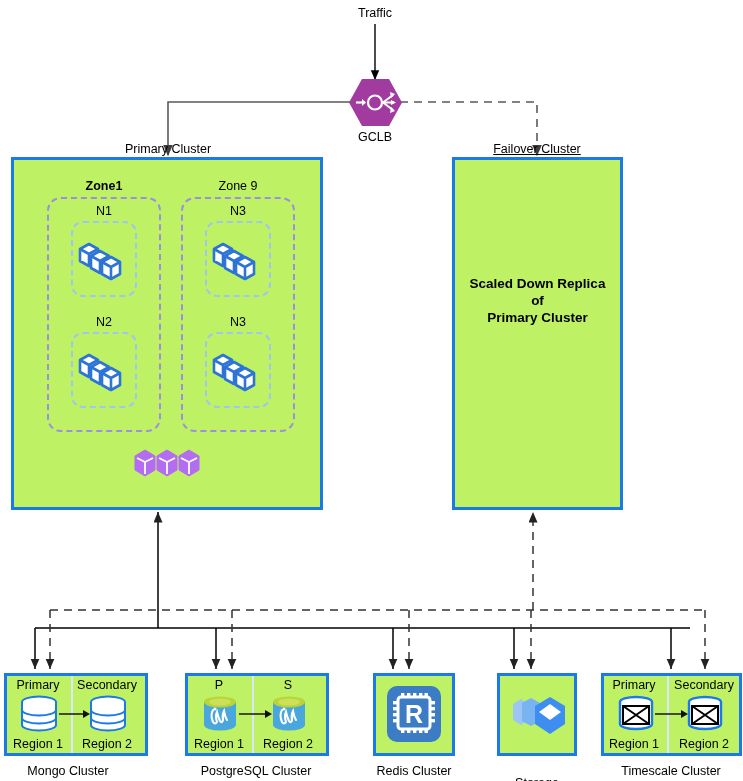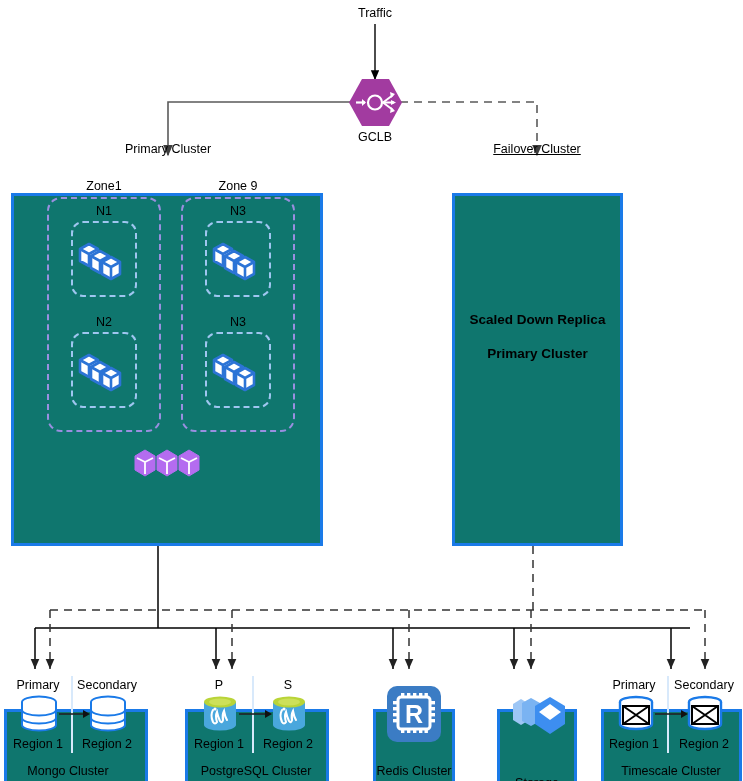--- a/index.html
+++ b/index.html
@@ -12,22 +12,21 @@
     overflow: hidden;
     color: #000;
   }
   #stage { position:absolute; left:0; top:0; width:743px; height:781px; }
   .lbl { position:absolute; font-size:12.5px; line-height:1; color:#000; white-space:nowrap; }
   .lbl.c { transform: translateX(-50%); }
 
   .bluebox {
     position:absolute;
     border:3px solid #1a7ae8;
-    background:#0f766e;
-    margin-top:36px;
+    background:#bef264;
   }
   .dashzone {
     position:absolute;
     border:2px dashed #9a8fe0;
     border-radius:14px;
     background:transparent;
   }
   .dashnode {
     position:absolute;
     border:2px dashed #9fc6f0;
@@ -99,21 +98,21 @@
       <path d="M42,14 L47,16 L43,20 z" fill="#fff"></path>
       <path d="M43,22 L48,24.5 L43,27 z" fill="#fff"></path>
       <path d="M43,29 L47,33 L42,35 z" fill="#fff"></path>
     </svg>
   </div>
   <div class="lbl c" style="left:375px; top:131px;">GCLB</div>
 
   <div class="lbl c" style="left:168px; top:143px;">Primary Cluster</div>
   <div class="bluebox" style="left:11px; top:157px; width:312px; height:353px;"></div>
 
-  <div class="lbl c" style="left:104px; top:180px;">Zone1</div>
+  <div class="lbl c" style="left:104px; top:180px;font-weight:bold;">Zone1</div>
   <div class="dashzone" style="left:47px; top:197px; width:114px; height:235px;"></div>
   <div class="lbl c" style="left:104px; top:205px;">N1</div>
   <div class="dashnode" style="left:71px; top:221px; width:66px; height:76px;">
     <svg width="62" height="50" viewBox="0 0 62 50" style="position:absolute;left:1px;top:12px;">
       <g stroke="#2c74d6" stroke-width="2.6" stroke-linejoin="round" fill="#fff">
         <path d="M6,14 L15,9 L24,14 L24,26 L15,31 L6,26 Z"></path>
         <path d="M6,14 L15,19 L24,14 M15,19 L15,31"></path>
         <path d="M17,21 L26,16 L35,21 L35,33 L26,38 L17,33 Z"></path>
         <path d="M17,21 L26,26 L35,21 M26,26 L26,38"></path>
         <path d="M28,27 L37,22 L46,27 L46,39 L37,44 L28,39 Z"></path>
@@ -175,20 +174,21 @@
         <path d="M9,11 L17,15 L25,11 M17,15 L17,27"></path>
         <path d="M31,11 L39,15 L47,11 M39,15 L39,27"></path>
         <path d="M53,11 L61,15 L69,11 M61,15 L61,27"></path>
       </g>
     </svg>
   </div>
 
   <div class="lbl c" style="left:537px; top:143px;text-decoration:underline;">Failover Cluster</div>
   <div class="bluebox" style="left:452px; top:157px; width:171px; height:353px;">
     <div class="failtext" style="top:115px;">Scaled Down Replica</div>
+    <div class="failtext" style="top:132px;">of</div>
     <div class="failtext" style="top:149px;">Primary Cluster</div>
   </div>
 
   <div class="bluebox" style="left:4px; top:673px; width:144px; height:83px;"></div>
   <div class="dbcell-div" style="left:71px; top:676px; height:77px;"></div>
   <div class="lbl c" style="left:38px; top:679px;">Primary</div>
   <div class="lbl c" style="left:107px; top:679px;">Secondary</div>
   <div class="lbl c" style="left:38px; top:738px;">Region 1</div>
   <div class="lbl c" style="left:107px; top:738px;">Region 2</div>
   <svg style="position:absolute; left:12px; top:694px;" width="124" height="42" viewBox="0 0 124 42">

